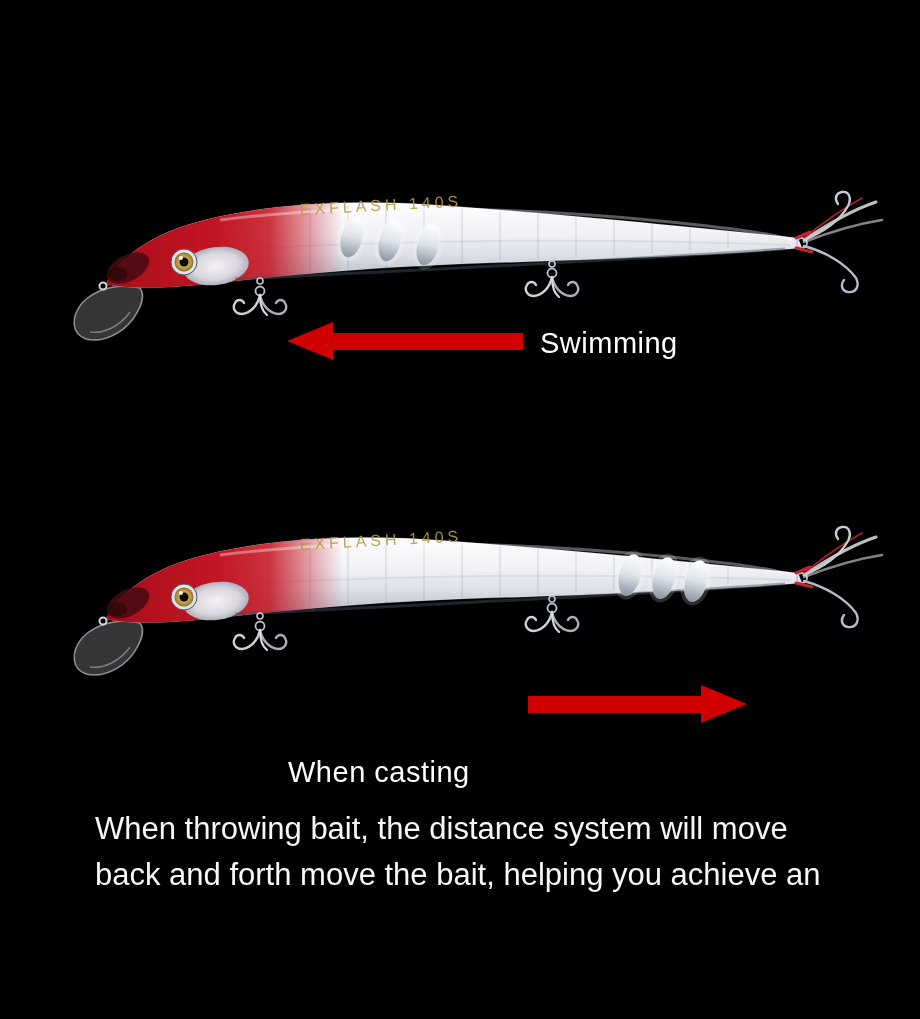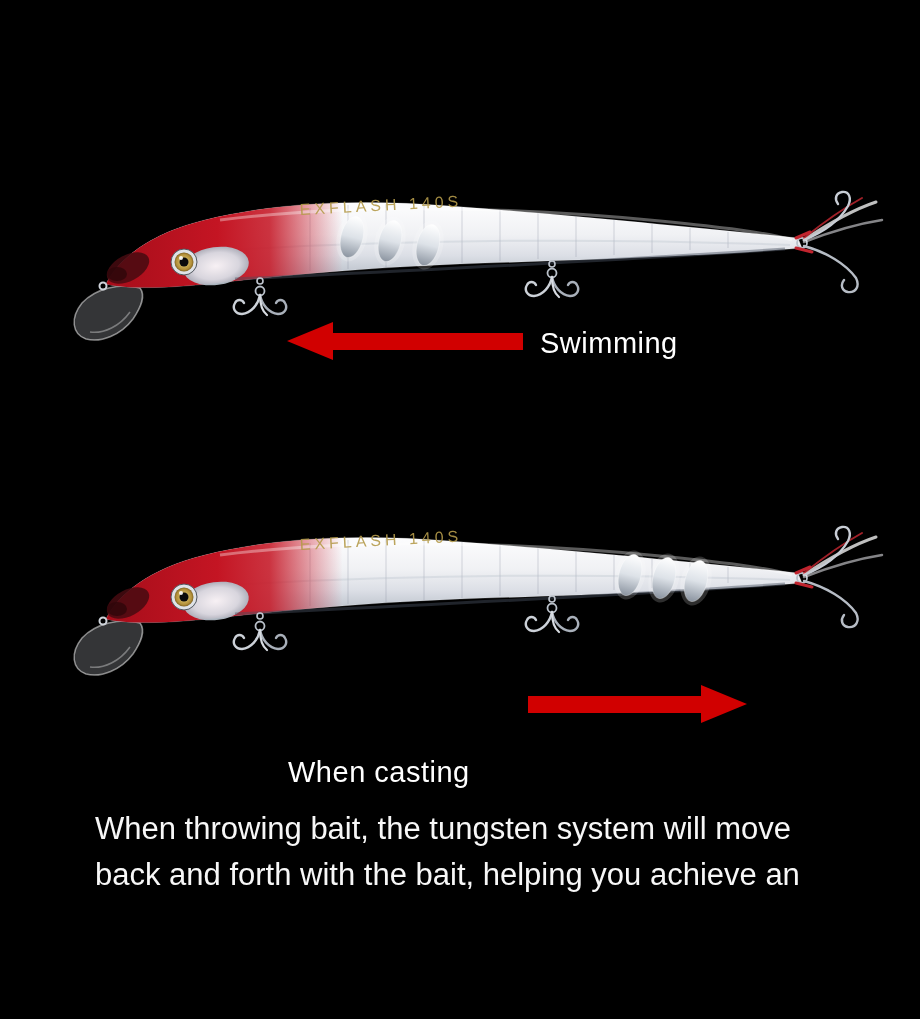--- a/index.html
+++ b/index.html
@@ -172,17 +172,17 @@
 
     <polygon points="287,341 333,322 333,333 523,333 523,350 333,350 333,360" fill="#d10000"></polygon>
     <polygon points="747,704 701,685 701,696 528,696 528,713 701,713 701,723" fill="#d10000"></polygon>
   </svg>
 
   <div class="anno-label label-swimming">Swimming</div>
 
   <div class="anno-label label-casting">When casting</div>
 
   <div class="caption">
-    <div>When throwing bait, the tungsten system will move</div>
-    <div>back and forth with the bait, helping you achieve an</div>
+    <div>When throwing bait, the distance system will move</div>
+    <div>back and forth move the bait, helping you achieve an</div>
   </div>
 
 </div>
 
 </body></html>

